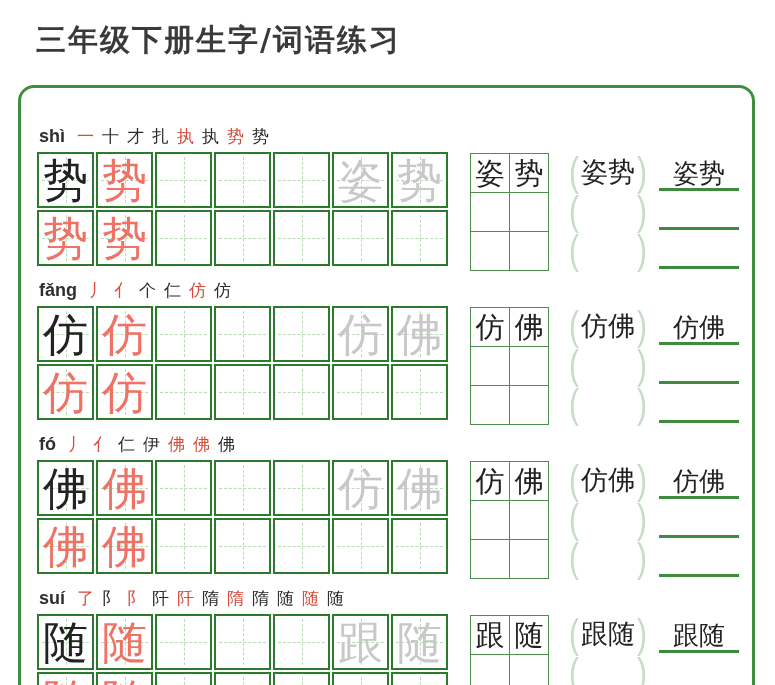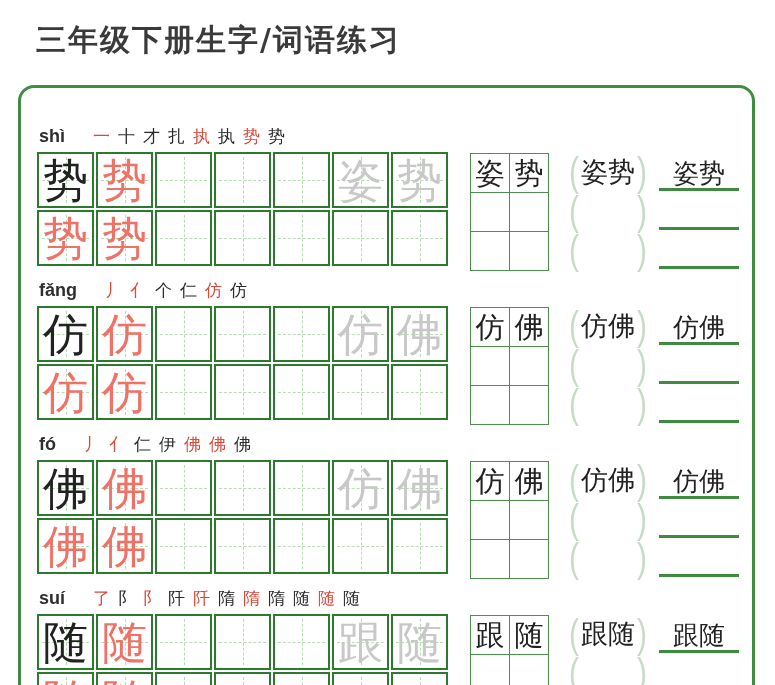--- a/index.html
+++ b/index.html
@@ -10,21 +10,21 @@
   .page-title{
     margin:20px 0 0 36px;font-size:30px;font-weight:600;letter-spacing:2px;
     color:var(--title-ink,#3a3a3a);font-family:"DejaVu Sans",sans-serif;
   }
   .sheet{
     box-sizing:border-box;width:737px;margin:24px 0 0 18px;
     border:3px solid var(--border-green,#3f8e3f);border-radius:16px;
     padding:36px 0 30px 16px;min-height:660px;background:#fff;
   }
   .charsec{margin-bottom:7px;}
-  .head{display:flex;align-items:center;gap:28px;height:24px;margin:0 0 4px 2px;}
+  .head{display:flex;align-items:center;gap:12px;height:24px;margin:0 0 4px 2px;}
   .pinyin{font-size:18px;font-weight:700;color:#2f2f2f;}
   .strokes{display:flex;gap:8px;align-items:center;}
   .stroke{font-size:17px;line-height:1;font-family:"DejaVu Serif","Liberation Serif",serif;}
   .bodyrow{display:flex;align-items:flex-start;}
   .maingrid{display:grid;grid-template-columns:repeat(7,57px);grid-auto-rows:56px;gap:2px;}
   .cell{
     box-sizing:border-box;border:2px solid var(--grid-green,#2c7a2e);background:#fff;
     position:relative;display:flex;align-items:center;justify-content:center;
   }
   .cell::before{content:"";position:absolute;left:3px;right:3px;top:50%;border-top:1px dashed var(--dash-green,#b9dcb4);}

